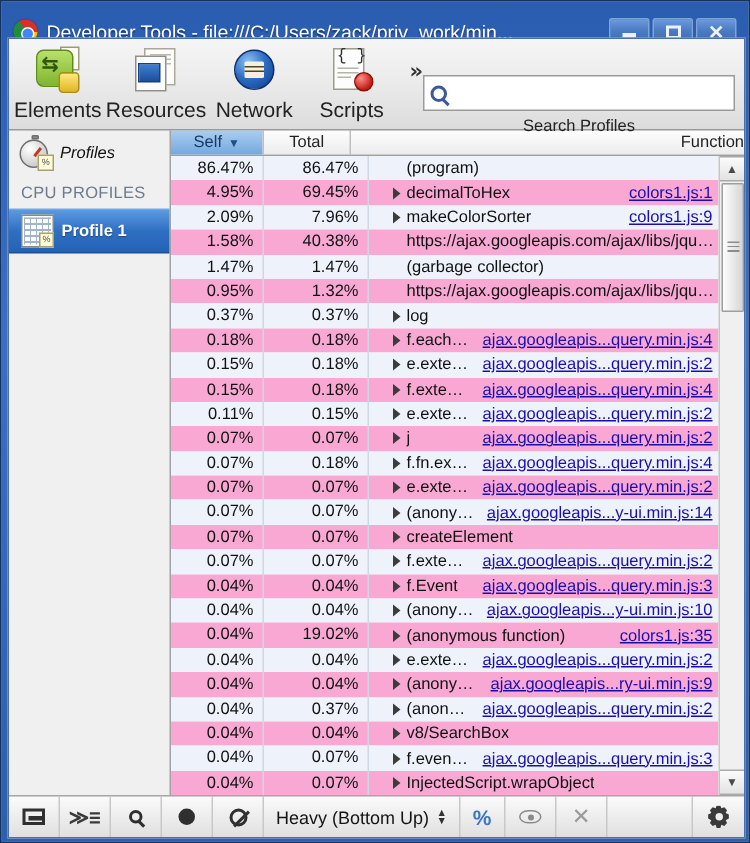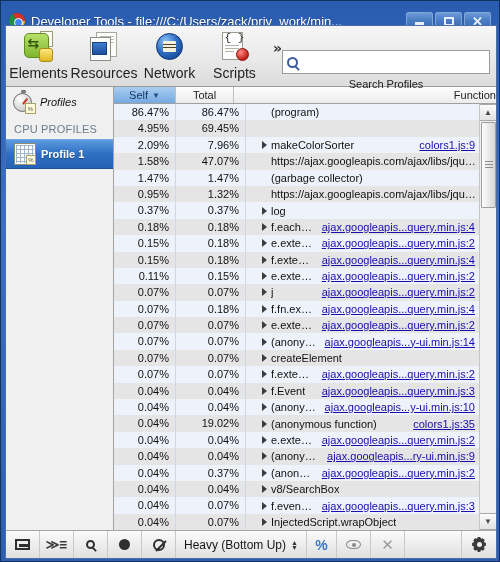--- a/index.html
+++ b/index.html
@@ -295,21 +295,21 @@
   #grid-body {
     flex:1 1 auto; position:relative; overflow:hidden;
     display:flex;
   }
   #rows { flex:1 1 auto; min-width:0; }
   .row {
     height:16.4px; display:flex; align-items:center;
     font-size:11px; color:#111;gap:12px;
   }
   .row.odd { background:#eef3fb; }
-  .row.even { background:#e5e5e5; }
+  .row.even { background:#f9a8d4; }
   .c-self, .c-total {
     flex:0 0 auto; text-align:right; padding-right:6px;
     border-right:1px solid #cfd7e3; height:100%; line-height:16.4px;
   }
   .c-self  { width:62px; }
   .c-total { width:58px; }
   .c-func {
     flex:1 1 auto; min-width:0; display:flex; align-items:center;
     padding-left:4px; height:100%; overflow:hidden; white-space:nowrap;
   }
@@ -521,33 +521,38 @@
                 <div class="c-self">86.47%</div>
                 <div class="c-total">86.47%</div>
                 <div class="c-func">
                   <span class="tri hidden"></span>
                   <span class="fname">(program)</span>
                 </div>
               </div>
               <div class="row even">
                 <div class="c-self">4.95%</div>
                 <div class="c-total">69.45%</div>
+                <div class="c-func">
+                  <span class="tri"></span>
+                  <span class="fname">decimalToHex</span>
+                  <a class="furl" href="#">colors1.js:1</a>
+                </div>
               </div>
               <div class="row odd">
                 <div class="c-self">2.09%</div>
                 <div class="c-total">7.96%</div>
                 <div class="c-func">
                   <span class="tri"></span>
                   <span class="fname">makeColorSorter</span>
                   <a class="furl" href="#">colors1.js:9</a>
                 </div>
               </div>
               <div class="row even">
                 <div class="c-self">1.58%</div>
-                <div class="c-total">47.07%</div>
+                <div class="c-total">40.38%</div>
                 <div class="c-func">
                   <span class="tri hidden"></span>
                   <span class="fname">https://ajax.googleapis.com/ajax/libs/jqueryui/1...</span>
                 </div>
               </div>
               <div class="row odd">
                 <div class="c-self">1.47%</div>
                 <div class="c-total">1.47%</div>
                 <div class="c-func">
                   <span class="tri hidden"></span>

